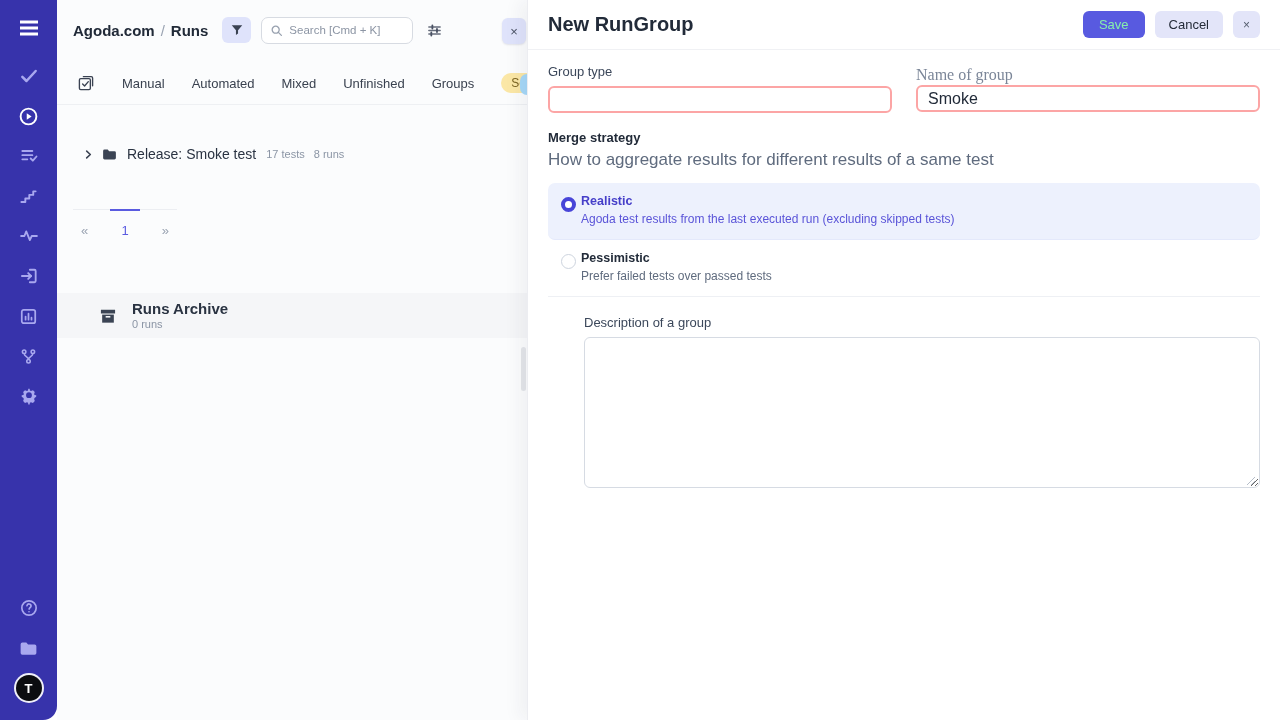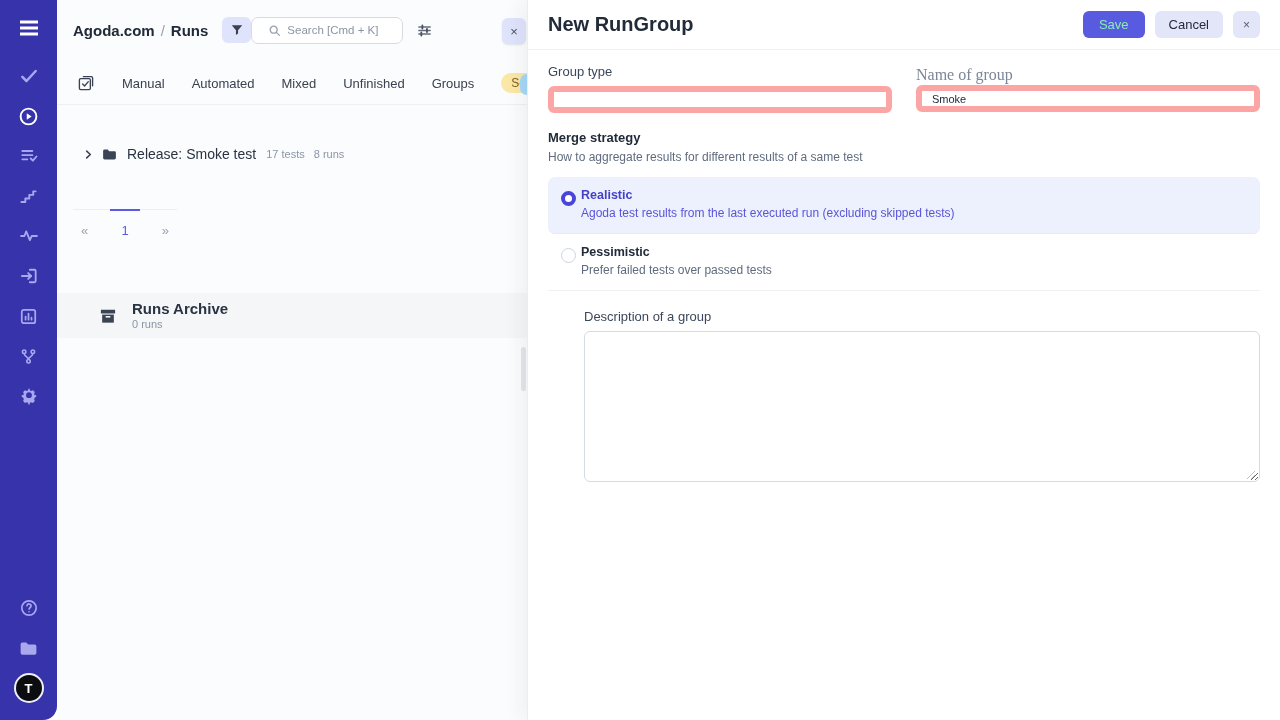--- a/index.html
+++ b/index.html
@@ -21,22 +21,22 @@
             box-shadow:0 0 0 2px rgba(255,255,255,.92); }
 
   
   .left-panel { position:absolute; left:57px; top:0; bottom:0; width:470px; background:#fbfcfd; }
   .lp-header { position:absolute; top:16px; left:16px; right:34px; height:28px; display:flex; align-items:center; }
   .crumb { font-size:15px; font-weight:bold; color:#212a38; display:flex; align-items:center; gap:6px; white-space:nowrap; }
   .crumb .sep { color:#9aa3b2; font-weight:normal; }
   .crumb a { cursor:pointer; }
   .btn-funnel { margin-left:14px; width:29px; height:26px; background:#dfe3fb; border:none; border-radius:6px;
                 display:flex; align-items:center; justify-content:center; cursor:pointer; }
-  .search-box { width:152px; height:27px; border:1px solid #d7dbe2; border-radius:7px;
-                background:#fff; display:flex; align-items:center; padding:0 16px; gap:6px; }
+  .search-box { margin-left:10px; width:152px; height:27px; border:1px solid #d7dbe2; border-radius:7px;
+                background:#fff; display:flex; align-items:center; padding:0 8px; gap:6px; }
   .search-box input { border:none; outline:none; width:110px; font-size:11.5px; color:#242b38; background:transparent;
                       font-family:"Liberation Sans", sans-serif; }
   .search-box input::placeholder { color:#8c95a4; }
   .adjust-icon { margin-left:13px; color:#4a5264; cursor:pointer; }
   .lp-close { position:absolute; top:18px; right:1px; width:24px; height:26px; background:#dfe3fb; border:none;
               border-radius:6px; color:#4a5264; font-size:13px; display:flex; align-items:center; justify-content:center;
               cursor:pointer; box-shadow:0 1px 2px rgba(40,45,80,.12); }
 
   .tabs { position:absolute; top:66px; left:0; right:0; height:39px; border-bottom:1px solid #eef0f3;
           display:flex; align-items:center; padding:0 0 4px 20px; gap:27px; }
@@ -75,26 +75,26 @@
   .btn { border:none; border-radius:6px; font-size:13px; font-family:"Liberation Sans", sans-serif;
          cursor:pointer; height:27px; }
   .btn-save { background:#585ae0; color:#86efac; padding:0 16px; }
   .btn-cancel { background:#e3e5f9; color:#242b38; padding:0 14px; }
   .btn-x { background:#e3e5f9; color:#555e6e; width:27px; font-size:12px; }
 
   .fp-body { padding:14px 20px 0; }
   .grid2 { display:grid; grid-template-columns:1fr 1fr; column-gap:24px; }
   .lbl { font-size:13px; color:#3b475a; margin-bottom:7px; }
   .lbl-sm { font-size:16px; color:#7b8698; margin-bottom:1px; padding-top:2px;font-family:Liberation Serif, serif; }
-  .inp { width:100%; height:27px; border:6px solid #fca5a5; border-radius:6px; padding:0 10px;
-         font-size:11px; color:#222b39; font-family:"Liberation Sans", sans-serif; outline:none; background:#fff; }
+  .inp { width:100%; height:27px; border:2px solid #fca5a5; border-radius:6px; padding:0 10px;
+         font-size:16px; color:#222b39; font-family:"Liberation Sans", sans-serif; outline:none; background:#fff; }
 
   .merge { margin-top:17px; }
   .merge-lbl { font-size:13px; font-weight:bold; color:#222b39; margin-bottom:5px; }
-  .merge-hint { font-size:12px; color:#5f6b7e; }
+  .merge-hint { font-size:17px; color:#5f6b7e; }
   .opts { margin-top:13px; }
   .opt { position:relative; padding:11px 16px 13px 33px; border-bottom:1px solid #eef0f4; cursor:pointer; background:#fff; }
   .opt.sel { background:#edf1fd; border-bottom-color:#e4e9fb;border-radius:7px; }
   .radio { position:absolute; left:13px; top:14px; width:15px; height:15px; border-radius:50%;
            border:1px solid #cdd4de; background:#fff; }
   .opt.sel .radio { border:4.5px solid #4845d8; }
   .opt-title { font-size:12.5px; font-weight:bold; color:#232c3a; }
   .opt-desc { font-size:12px; color:#5f6b7e; margin-top:4px; }
   .opt.sel .opt-title { color:#463fc9; }
   .opt.sel .opt-desc { color:#5a54d8; }

